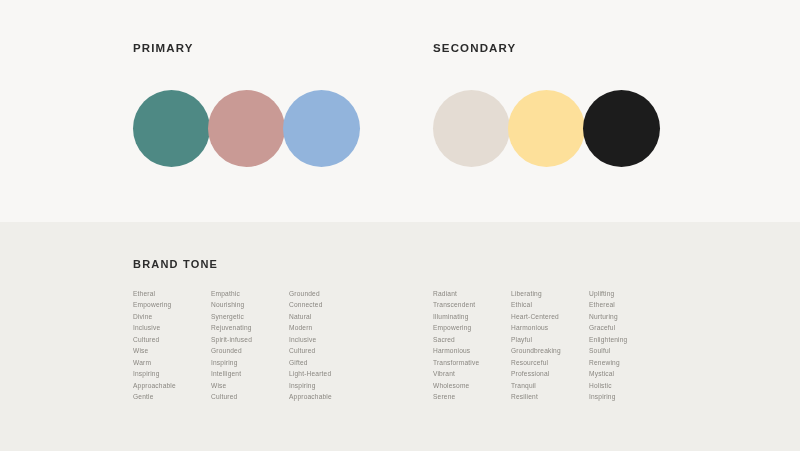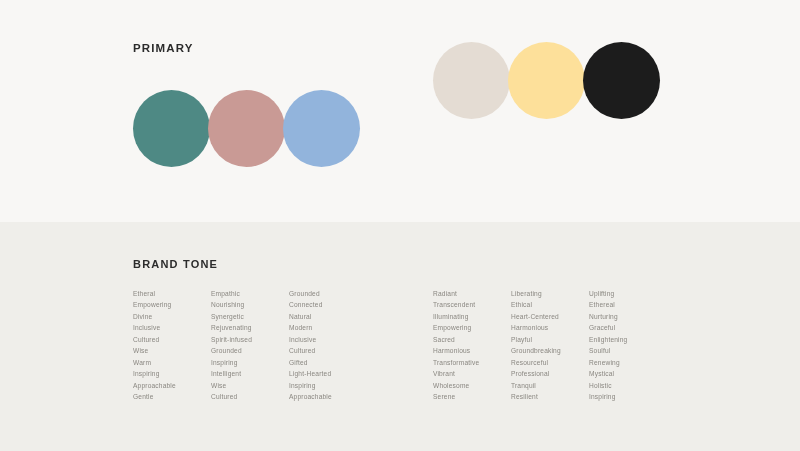--- a/index.html
+++ b/index.html
@@ -108,20 +108,21 @@
     <div class="group group-primary">
       <h2 class="group-title">PRIMARY</h2>
       <div class="swatch-row">
         <div class="swatch" style="background: rgb(78, 137, 132);"></div>
         <div class="swatch" style="background: rgb(201, 154, 149);"></div>
         <div class="swatch" style="background: rgb(146, 180, 220);"></div>
       </div>
     </div>
 
     <div class="group group-secondary">
+      <h2 class="group-title">SECONDARY</h2>
       <div class="swatch-row">
         <div class="swatch" style="background: rgb(228, 220, 211);"></div>
         <div class="swatch" style="background: rgb(253, 224, 154);"></div>
         <div class="swatch" style="background: rgb(28, 28, 28);"></div>
       </div>
     </div>
 
   </section>
 
   <section class="tone-section" style="background: rgb(239, 238, 234);">

